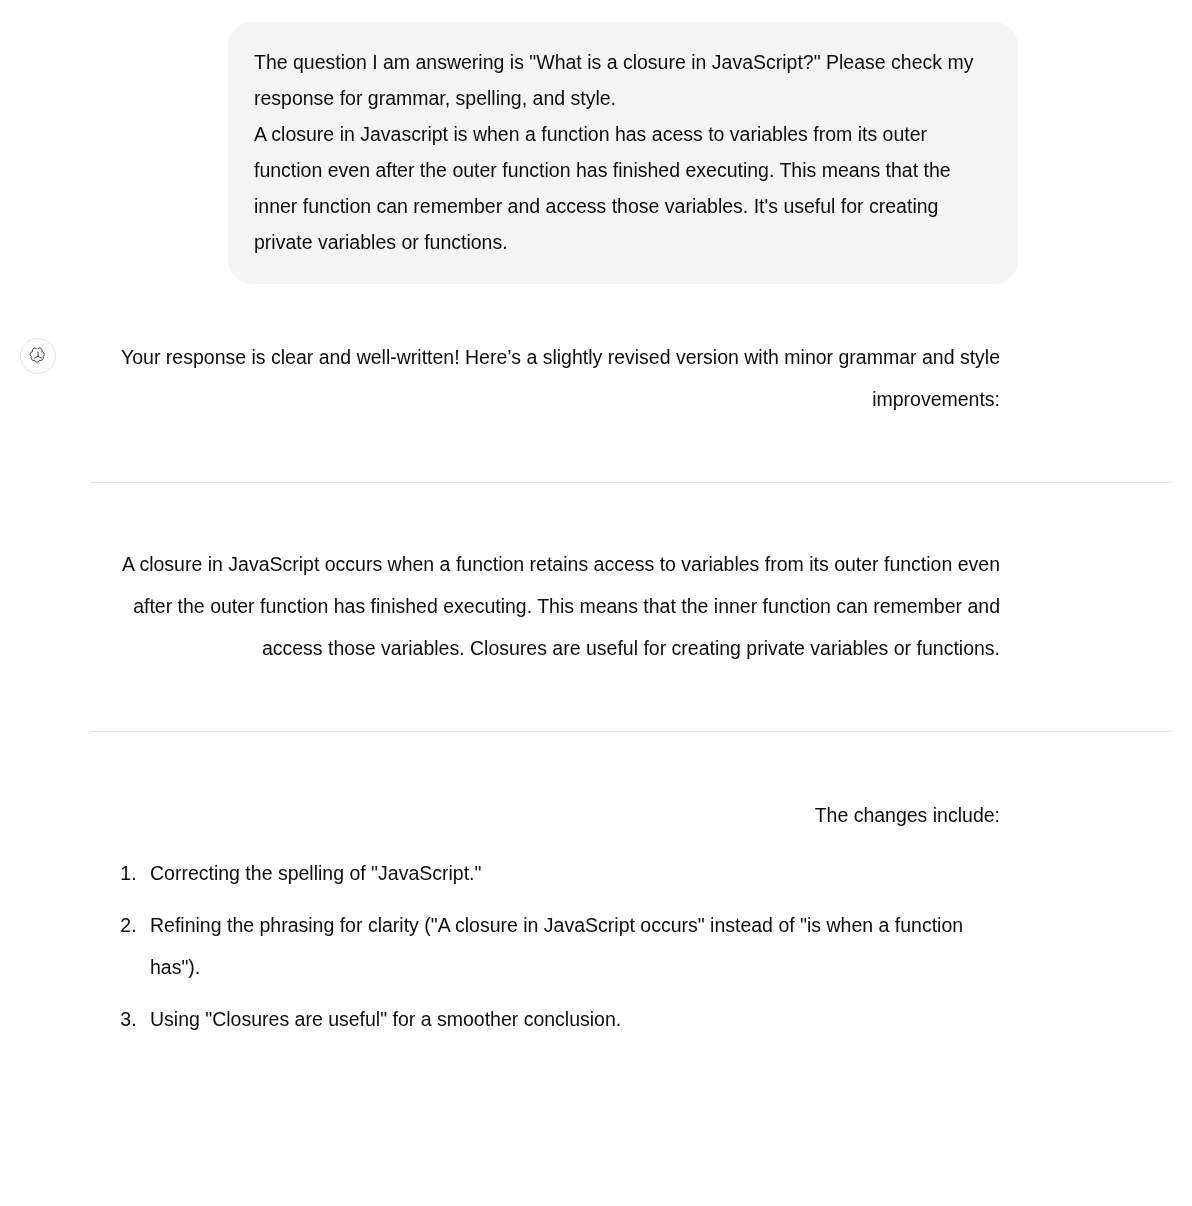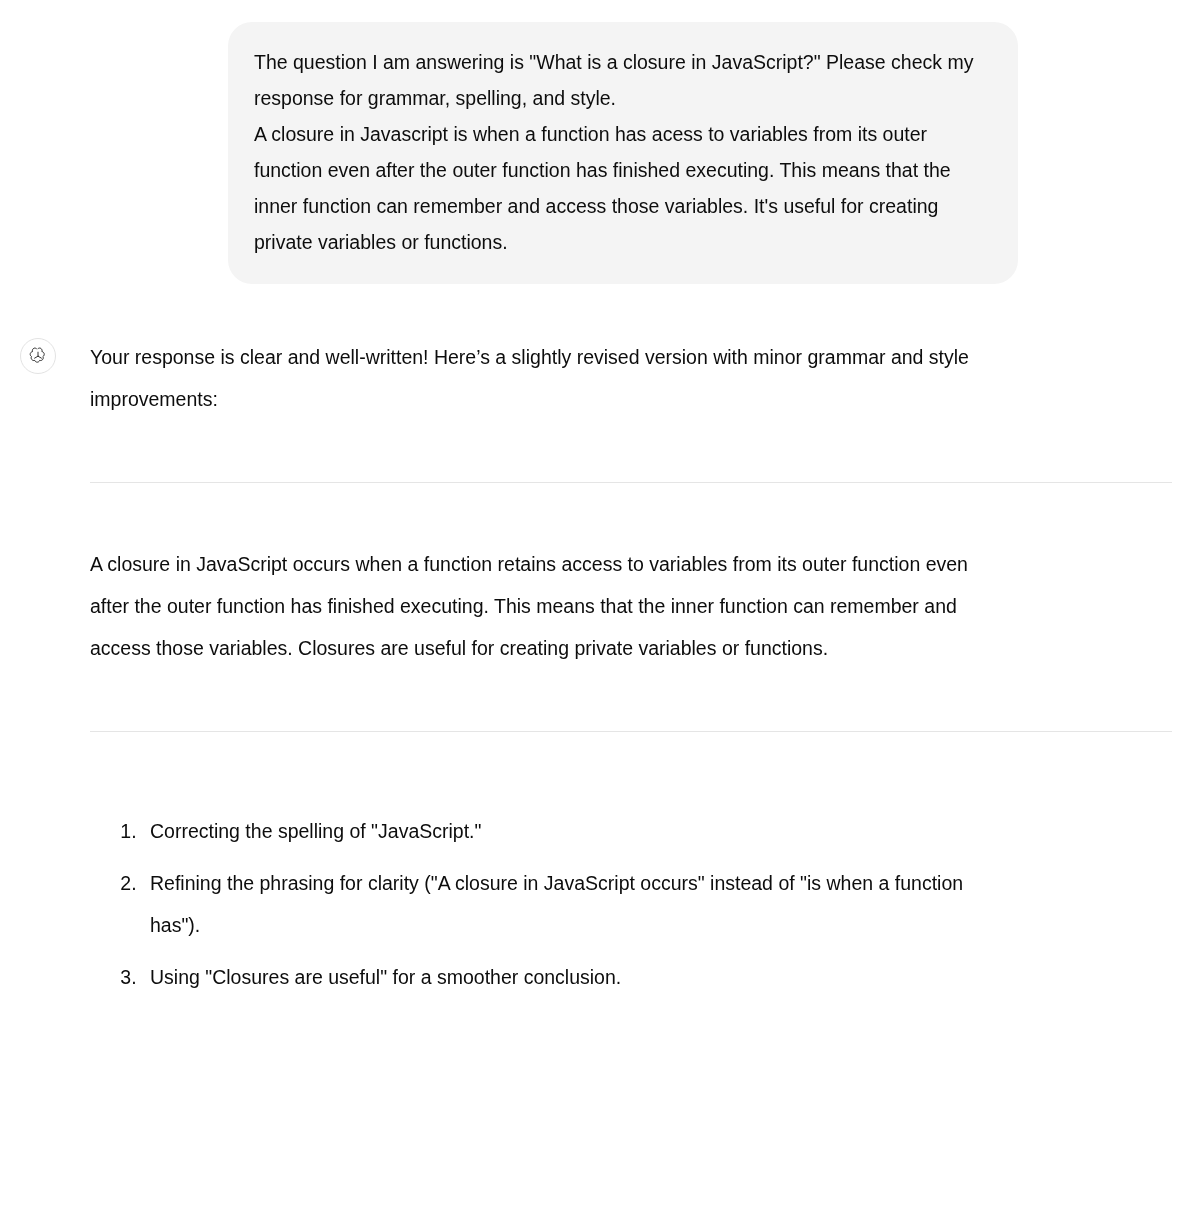--- a/index.html
+++ b/index.html
@@ -64,20 +64,21 @@
     justify-content: center;
     background: #ffffff;
   }
   .avatar svg { display: block; }
 
   .assistant-turn p {
     margin: 0;
     font-size: 19.5px;
     line-height: 42px;
     color: #0d0d0d;
+    text-align: right;
   }
 
   hr.divider {
     border: none;
     border-top: 1px solid #e5e5e5;
     margin: 0;
     width: 1082px;
   }
 
   .spacer-top-rule { height: 62px; }
@@ -128,20 +129,21 @@
     <div class="spacer-top-rule"></div>
     <hr class="divider">
     <div class="spacer-after-rule"></div>
 
     <p>A closure in JavaScript occurs when a function retains access to variables from its outer function even after the outer function has finished executing. This means that the inner function can remember and access those variables. Closures are useful for creating private variables or functions.</p>
 
     <div class="spacer-before-rule2"></div>
     <hr class="divider">
     <div class="spacer-after-rule2"></div>
 
+    <p>The changes include:</p>
 
     <ol class="changes">
       <li>Correcting the spelling of "JavaScript."</li>
       <li>Refining the phrasing for clarity ("A closure in JavaScript occurs" instead of "is when a function has").</li>
       <li>Using "Closures are useful" for a smoother conclusion.</li>
     </ol>
 
   </div>
 </div>
 

